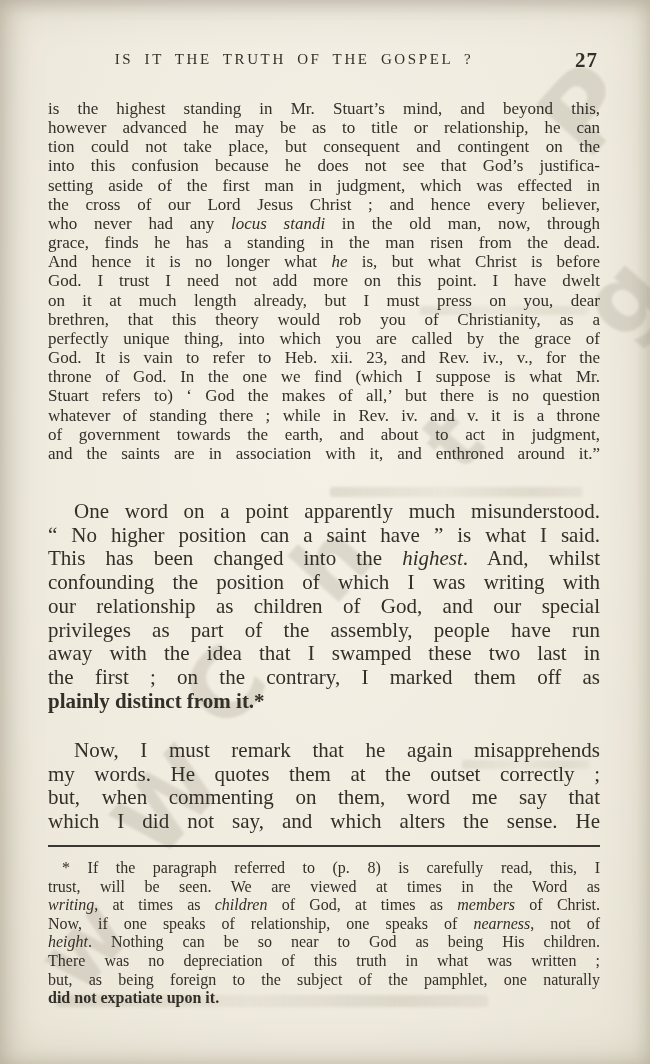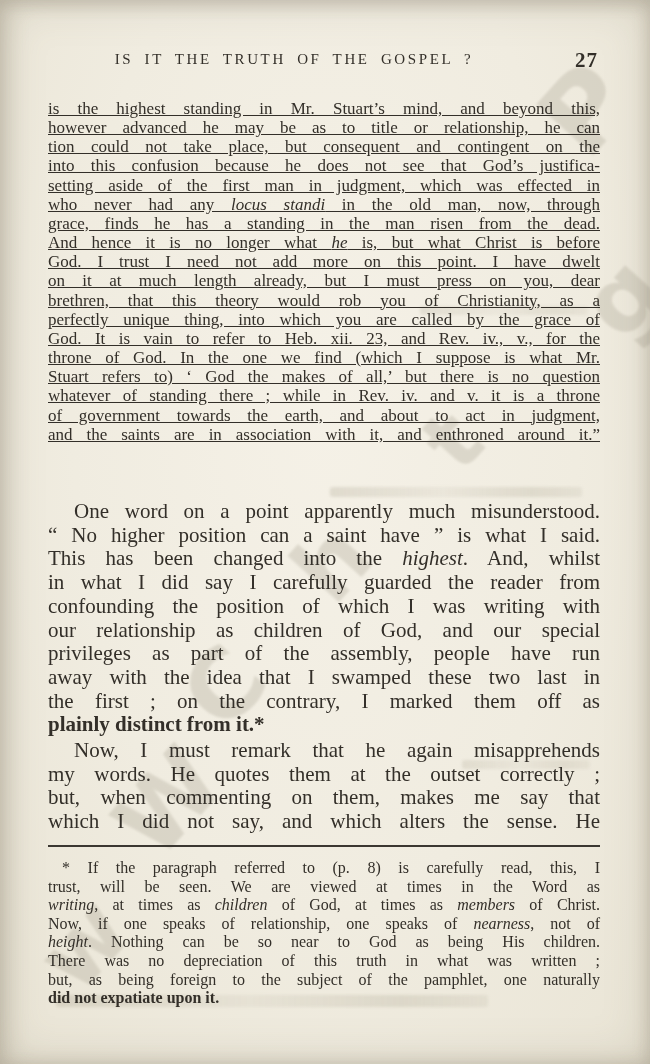--- a/index.html
+++ b/index.html
@@ -57,21 +57,21 @@
 
   .para{position:absolute;left:48px;width:552px;}
   .line{
     text-align:justify;
     text-align-last:justify;
     white-space:normal;
   }
   .short-last .line:last-child{text-align-last:left;font-weight:bold;}
   .indent .line:first-child{text-indent:26px;}
 
-  .para1{top:99px;font-size:17px;line-height:19.15px;text-decoration:underline;}
+  .para1{top:99px;font-size:17px;line-height:19.15px;}
   .para2{top:500px;font-size:21px;line-height:23.7px;}
   .para3{top:739px;font-size:21px;line-height:23.7px;}
 
   .fn-rule{
     position:absolute;left:48px;top:845px;width:552px;height:2px;
     background:#3b3731;
   }
   .footnote{top:859px;font-size:16px;line-height:18.6px;}
   .footnote.indent .line:first-child{text-indent:14px;}
 </style>
@@ -99,52 +99,52 @@
     <div class="rh-title">IS IT THE TRUTH OF THE GOSPEL ?</div>
     <div class="rh-num">27</div>
   </header>
 
   <section class="para para1">
       <div class="line">is the highest standing in Mr. Stuart’s mind, and beyond this,</div>
       <div class="line">however advanced he may be as to title or relationship, he can</div>
       <div class="line">tion could not take place, but consequent and contingent on the</div>
       <div class="line">into this confusion because he does not see that God’s justifica-</div>
       <div class="line">setting aside of the first man in judgment, which was effected in</div>
+      <div class="line">the cross of our Lord Jesus Christ ; and hence every believer,</div>
       <div class="line">who never had any <i>locus standi</i> in the old man, now, through</div>
       <div class="line">grace, finds he has a standing in the man risen from the dead.</div>
       <div class="line">And hence it is no longer what <i>he</i> is, but what Christ is before</div>
       <div class="line">God.  I trust I need not add more on this point.  I have dwelt</div>
       <div class="line">on it at much length already, but I must press on you, dear</div>
       <div class="line">brethren, that this theory would rob you of Christianity, as a</div>
       <div class="line">perfectly unique thing, into which you are called by the grace of</div>
       <div class="line">God.  It is vain to refer to Heb. xii. 23, and Rev. iv., v., for the</div>
       <div class="line">throne of God.  In the one we find (which I suppose is what Mr.</div>
       <div class="line">Stuart refers to) ‘ God the makes of all,’ but there is no question</div>
       <div class="line">whatever of standing there ; while in Rev. iv. and v. it is a throne</div>
       <div class="line">of government towards the earth, and about to act in judgment,</div>
       <div class="line">and the saints are in association with it, and enthroned around it.”</div>
     </section>
 
   <section class="para para2 indent short-last">
       <div class="line">One word on a point apparently much misunderstood.</div>
       <div class="line">“ No higher position can a saint have ” is what I said.</div>
       <div class="line">This has been changed into the <i>highest</i>.  And, whilst</div>
-      <div class="line">in what I did say I carefully guarded the reader from</div>
       <div class="line">confounding the position of which I was writing with</div>
       <div class="line">our relationship as children of God, and our special</div>
       <div class="line">privileges as part of the assembly, people have run</div>
       <div class="line">away with the idea that I swamped these two last in</div>
       <div class="line">the first ; on the contrary, I marked them off as</div>
       <div class="line">plainly distinct from it.*</div>
     </section>
 
   <section class="para para3 indent">
       <div class="line">Now, I must remark that he again misapprehends</div>
       <div class="line">my words.  He quotes them at the outset correctly ;</div>
-      <div class="line">but, when commenting on them, makes me say that</div>
+      <div class="line">but, when commenting on them, word me say that</div>
       <div class="line">which I did not say, and which alters the sense.  He</div>
     </section>
 
   <div class="fn-rule"></div>
 
   <section class="para footnote indent short-last">
       <div class="line">* If the paragraph referred to (p. 8) is carefully read, this, I</div>
       <div class="line">trust, will be seen.  We are viewed at times in the Word as</div>
       <div class="line"><i>writing</i>, at times as <i>children</i> of God, at times as <i>members</i> of Christ.</div>
       <div class="line">Now, if one speaks of relationship, one speaks of <i>nearness</i>, not of</div>

